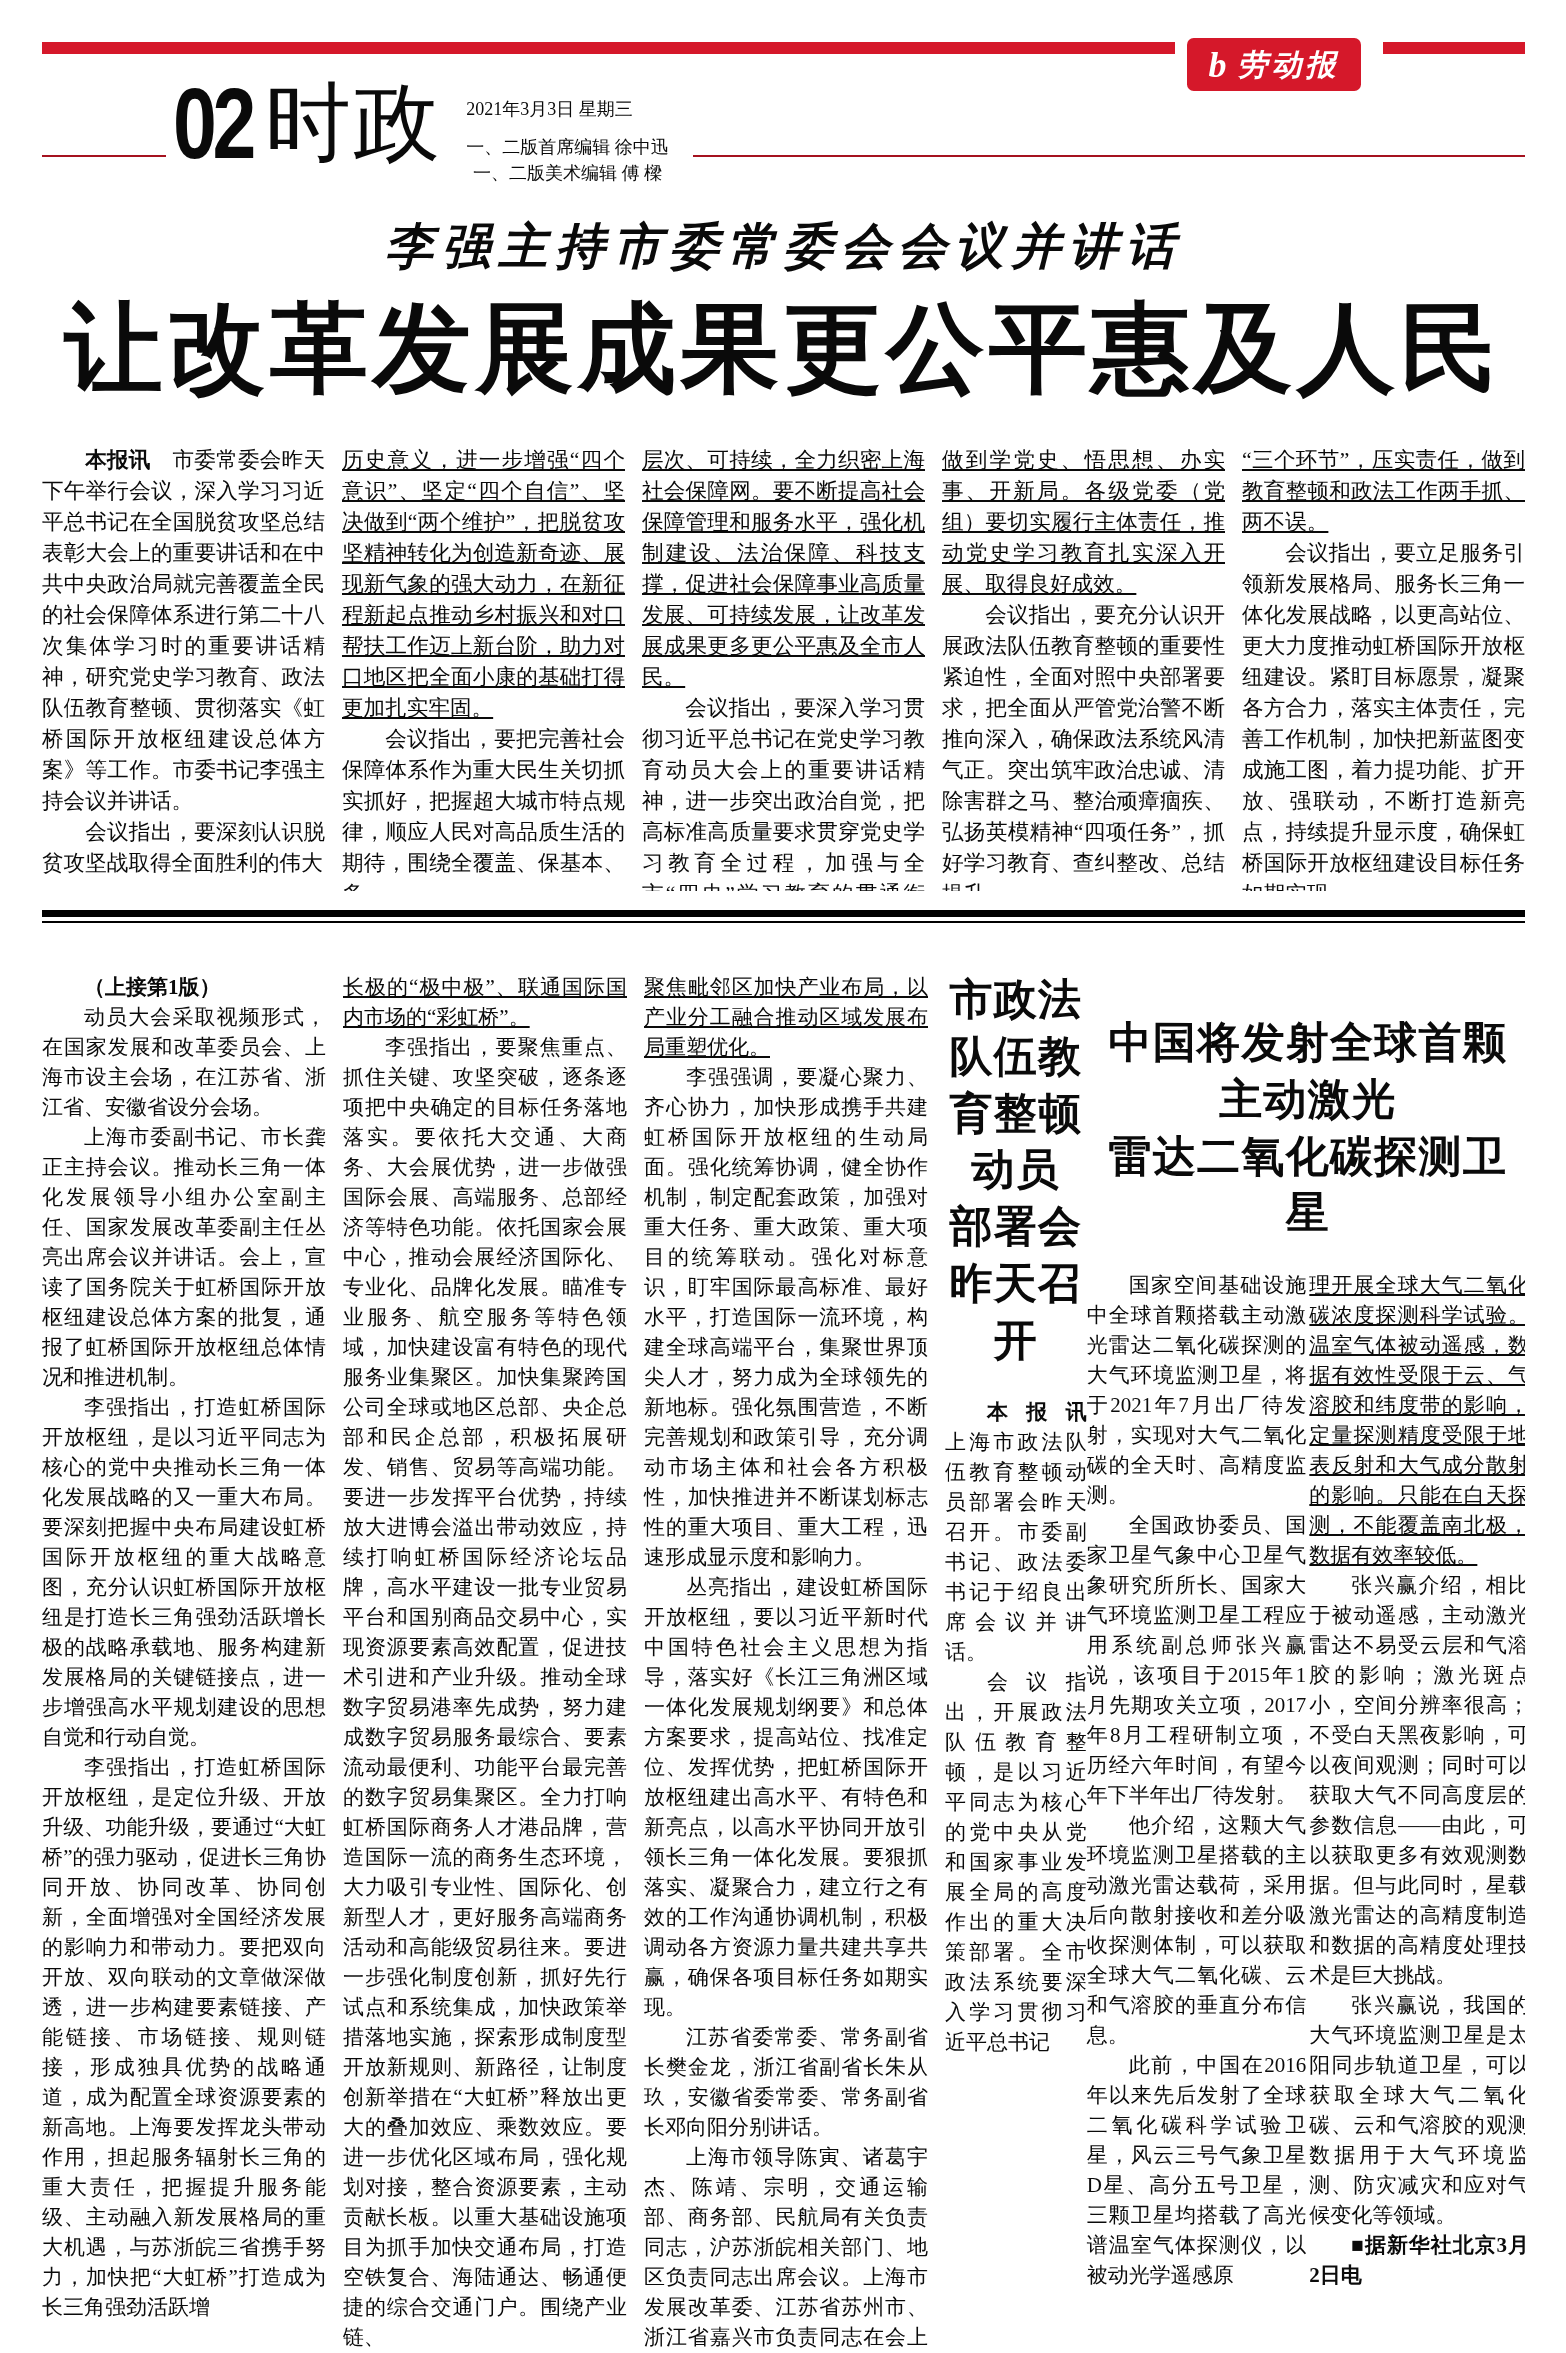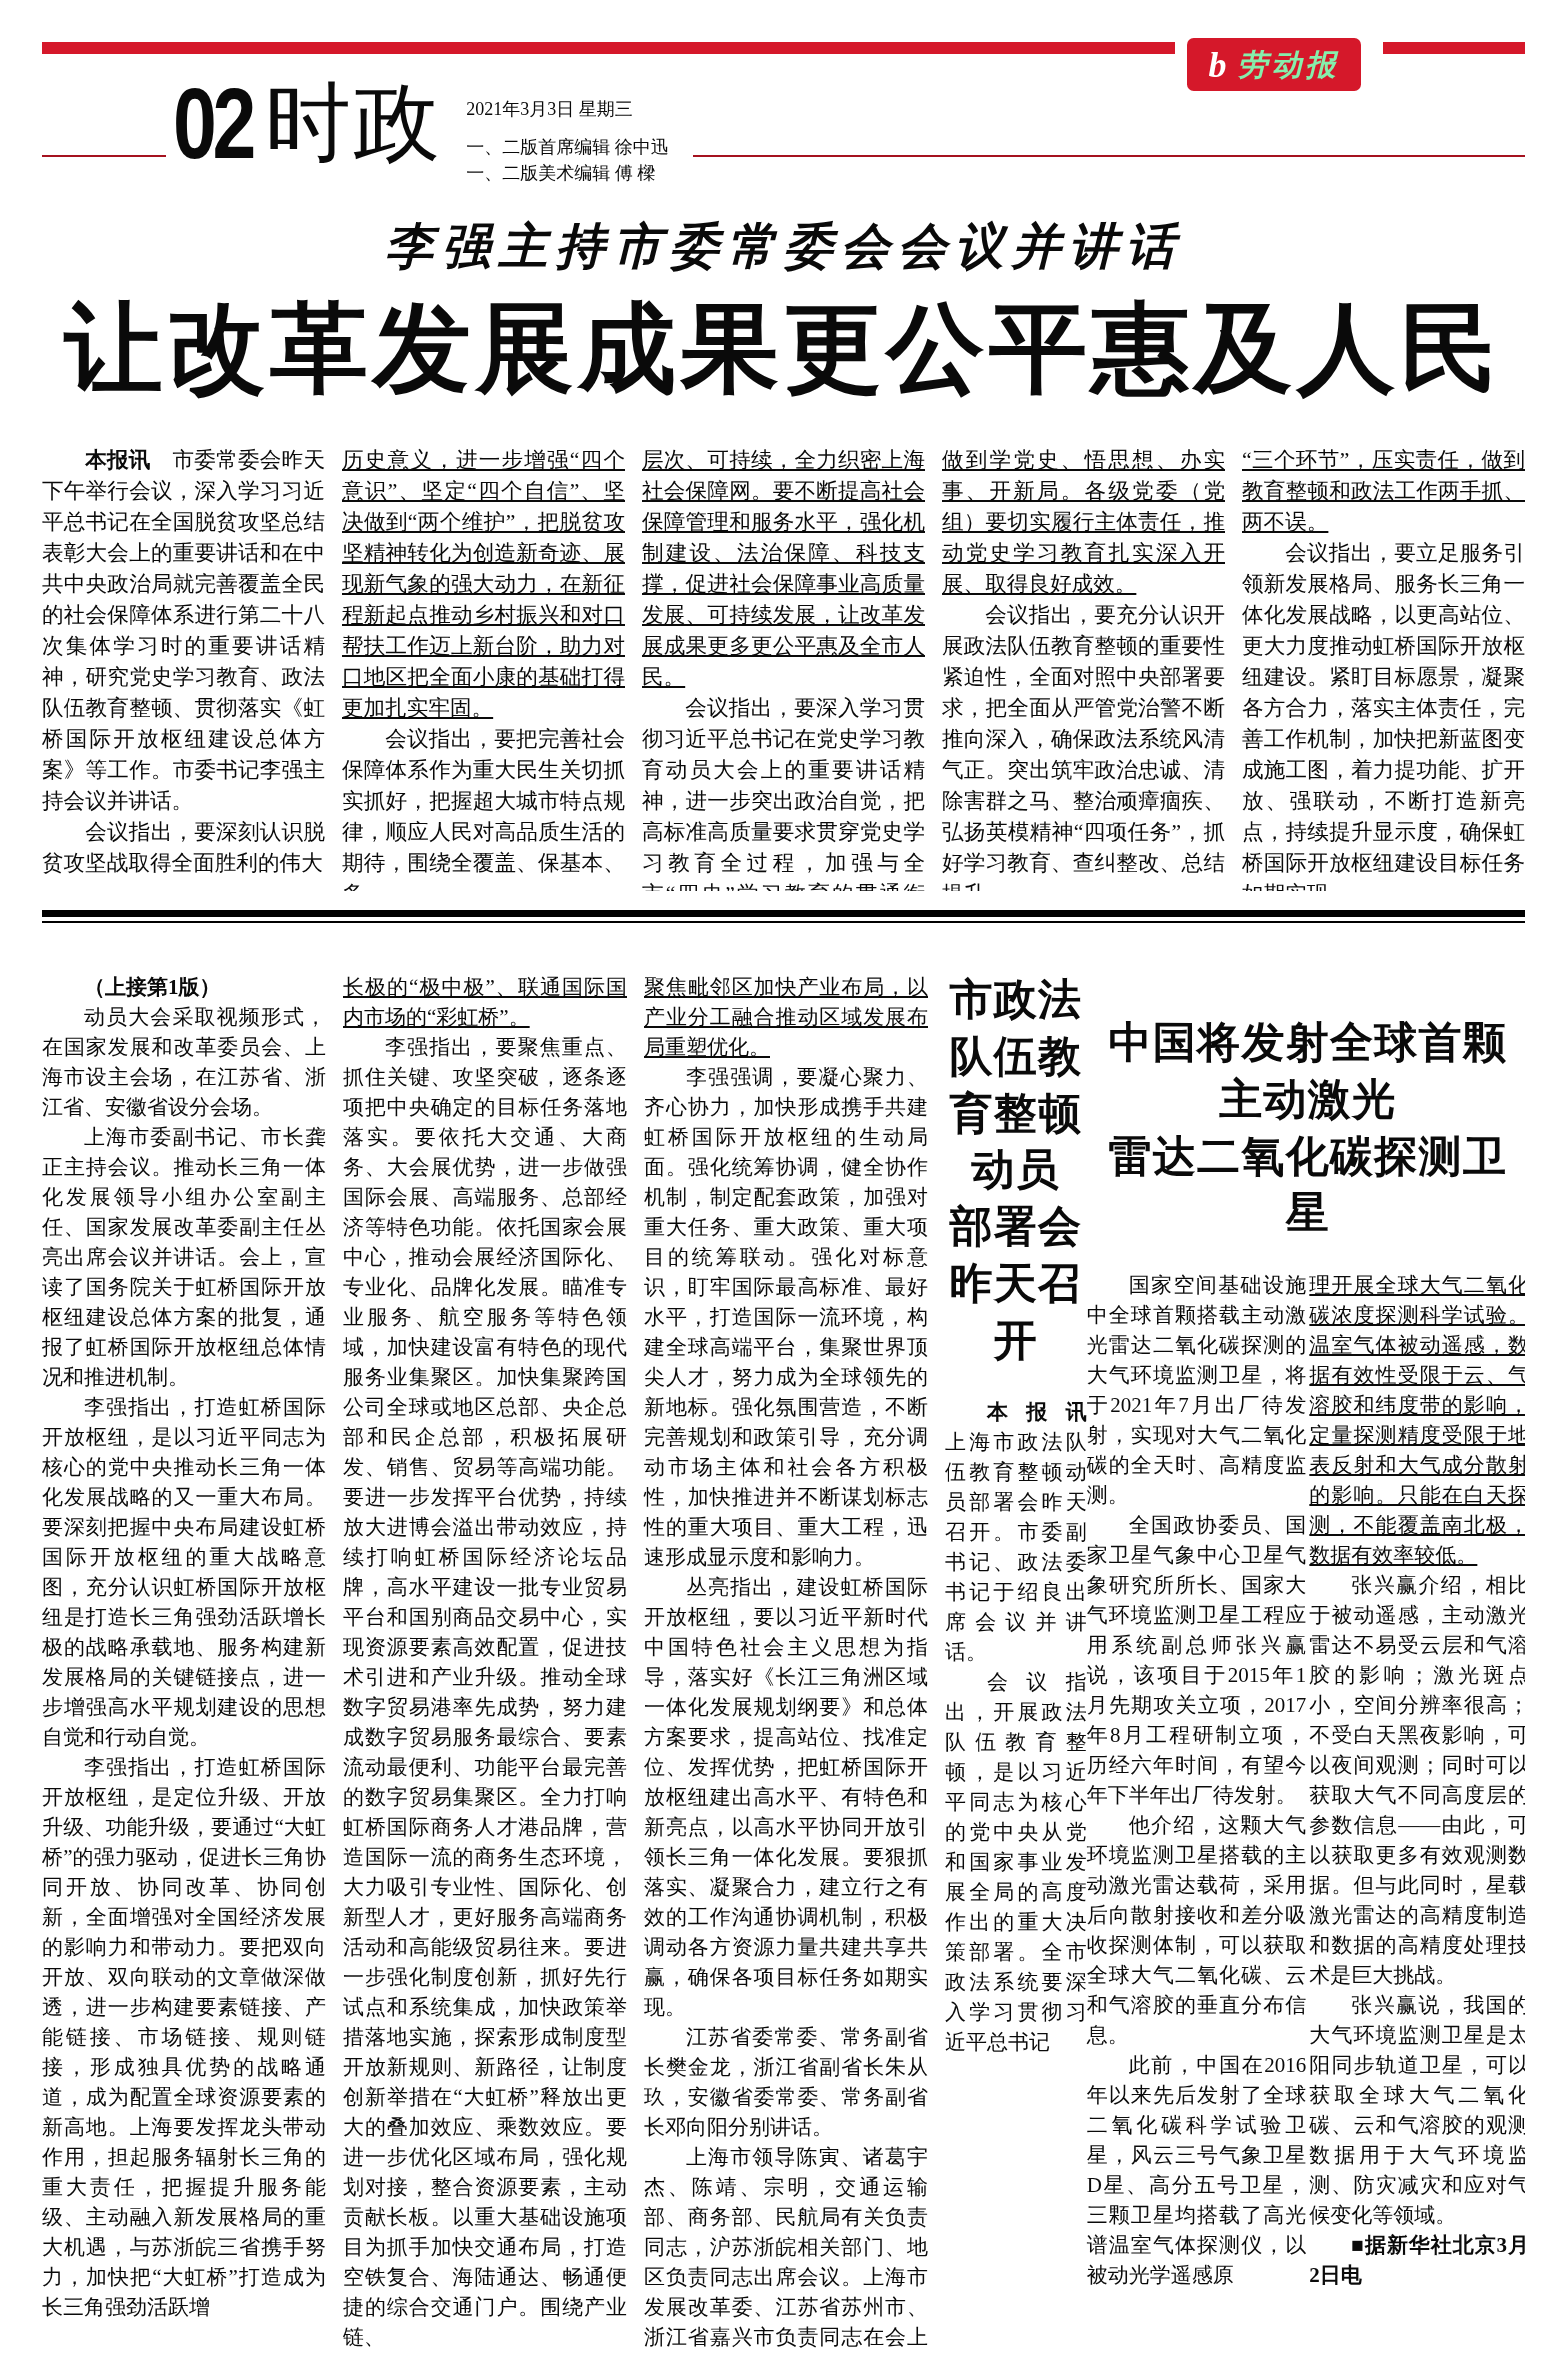--- a/index.html
+++ b/index.html
@@ -7,30 +7,30 @@
     width:1567px;height:2354px;position:relative;background:#ffffff;color:#0a0a0a;
     font-family:"Liberation Serif","DejaVu Serif",serif;overflow:hidden;
   }
   
   .bar{position:absolute;top:42px;height:11.5px;background:#d5182a;}
   .bar-left{left:42px;width:1133px;}
   .bar-right{left:1383px;width:142px;}
   .logo{position:absolute;left:1187px;top:38px;width:174px;height:53px;background:#d5182a;
         border-radius:6.7px;display:flex;align-items:center;justify-content:center;gap:10.8px;z-index:3;}
   .logo-mark{color:#fff;font-family:"Liberation Serif",serif;font-style:italic;font-weight:bold;font-size:36px;line-height:1;}
-  .logo-name{color:#86efac;font-family:"Liberation Serif",serif;font-style:italic;font-weight:bold;font-size:30px;letter-spacing:4px;line-height:1;}
+  .logo-name{color:#ffffff;font-family:"Liberation Serif",serif;font-style:italic;font-weight:bold;font-size:30px;letter-spacing:4px;line-height:1;}
   .red-rule{position:absolute;left:42px;top:155px;width:1483px;height:2px;background:#a5121f;}
   .masthead{position:absolute;left:166px;top:73px;height:108px;background:#fff;z-index:2;
             display:flex;align-items:flex-start;padding:0 24px 0 6.7px;}
   .page-num{font-family:"Liberation Sans","DejaVu Sans",sans-serif;font-weight:bold;font-size:101px;
             line-height:101px;letter-spacing:-5.4px;transform:scaleX(.78);transform-origin:left bottom;}
   .section-name{font-size:86px;line-height:100px;letter-spacing:2.7px;margin-left:-9.4px;}
   .edition-info{margin-left:24px;padding-top:27px;font-size:18px;line-height:1;}
   .edition-date{margin-bottom:20px;font-family:Liberation Serif, serif;}
-  .editor{margin-bottom:8px;}
+  .editor{margin-bottom:8px;text-align:center;}
   
   .kicker{position:absolute;left:0;right:0;top:214px;text-align:center;
           font-size:49px;font-weight:600;font-style:italic;letter-spacing:8px;}
   .headline-main{position:absolute;left:0;right:0;top:284px;text-align:center;
                  font-size:98px;font-weight:bold;letter-spacing:4.7px;white-space:nowrap;}
   .lead-cols{position:absolute;left:42px;top:445px;width:1483px;height:446px;display:flex;gap:17px;overflow:hidden;}
   .col{flex:1;text-align:justify;font-size:21.6px;line-height:31px;}
   .para{margin:0;text-indent:2em;}
   .para.noindent{text-indent:0;text-decoration:underline;}
   .para.bold{font-weight:bold;}

